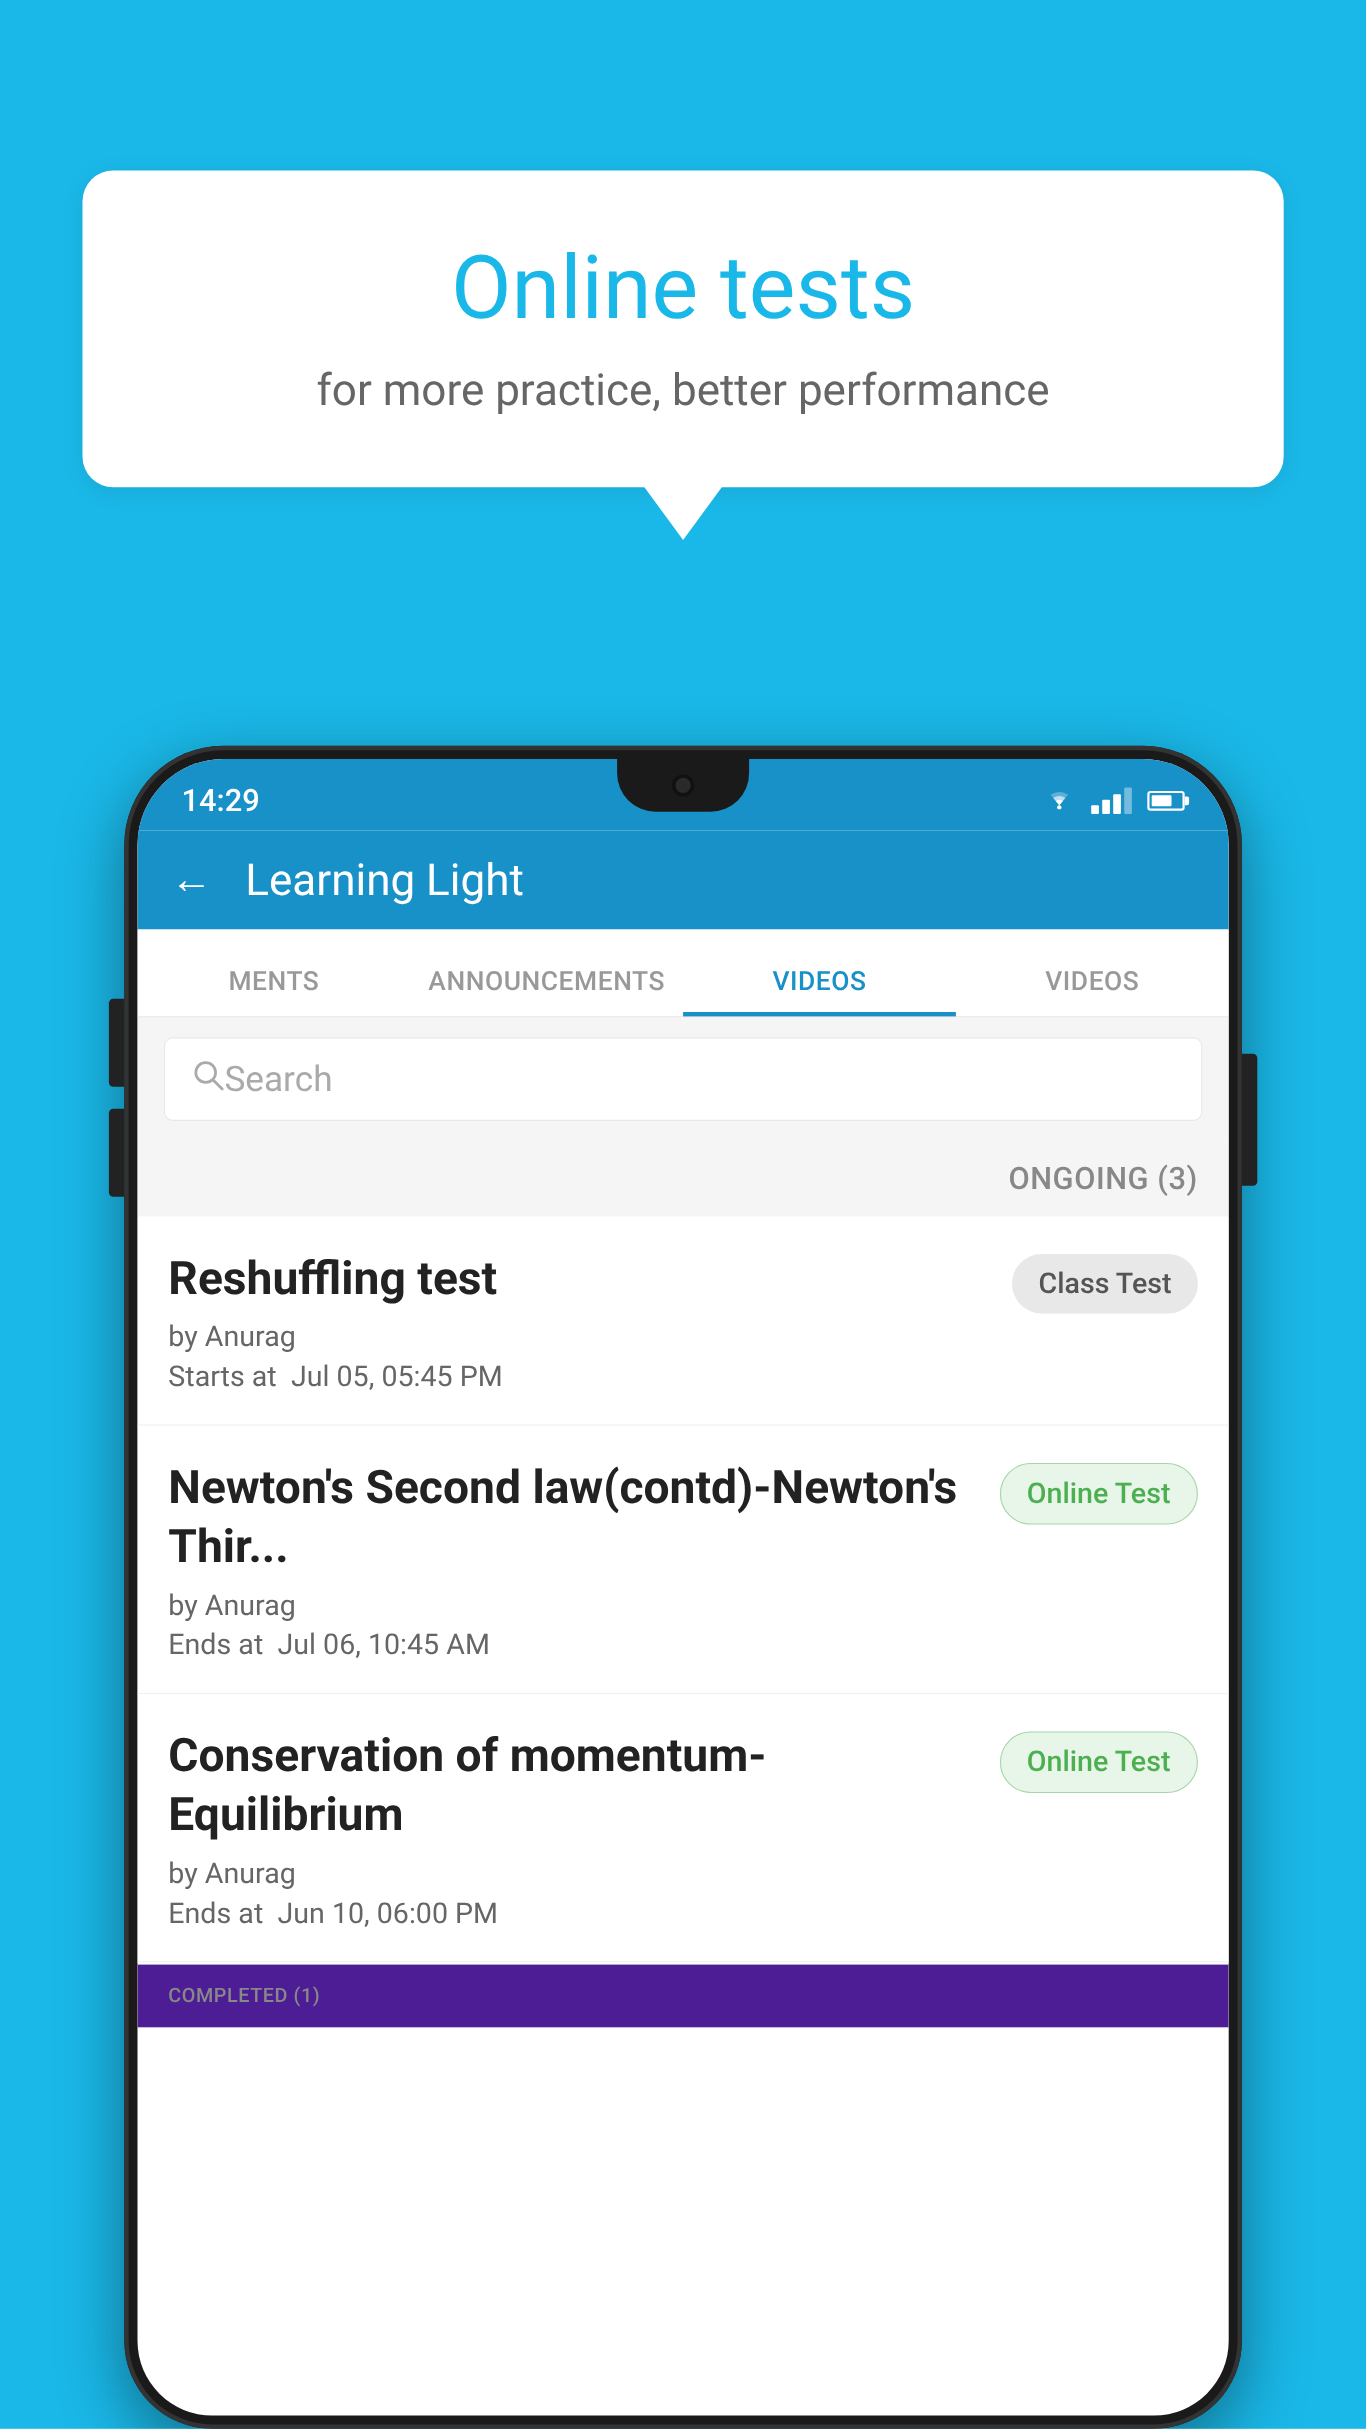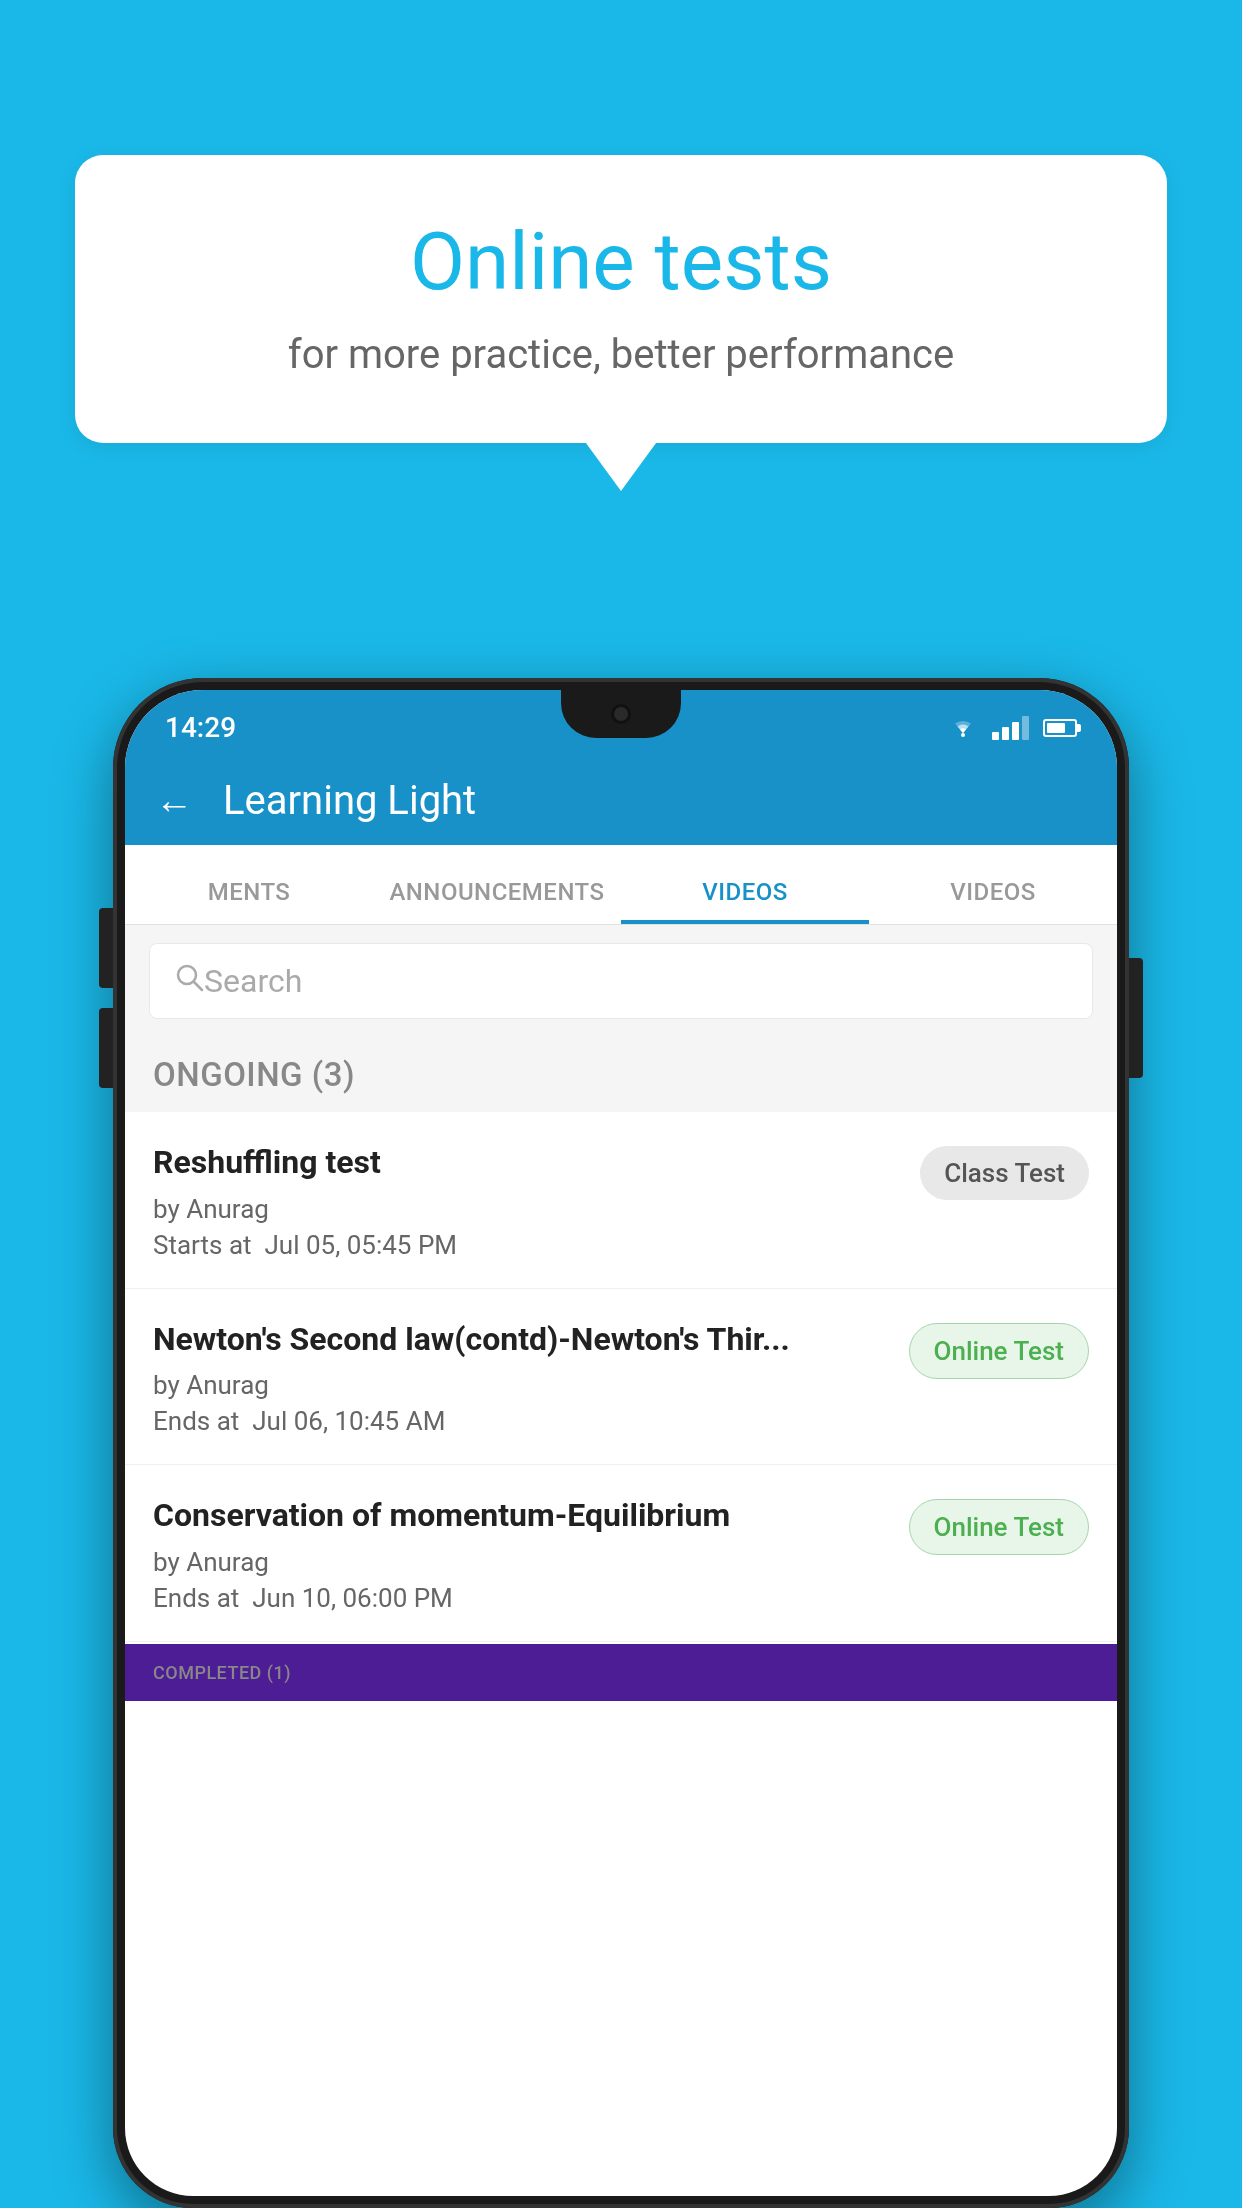--- a/index.html
+++ b/index.html
@@ -284,24 +284,25 @@
 
     .search-placeholder {
       color: #aaa;
       font-size: 32px;
     }
 
     
     .section-header {
       background: #f5f5f5;
       padding: 18px 28px;
-      font-size: 33px;
+      font-size: 28px;
       color: #888;
       font-weight: 500;
       letter-spacing: 0.5px;
+      text-align: right;
     }
 
     
     .test-list {
       background: white;
     }
 
     .test-item {
       padding: 30px 28px 28px;
       border-bottom: 1px solid #f0f0f0;
@@ -309,21 +310,21 @@
       justify-content: space-between;
       align-items: flex-start;
     }
 
     .test-info {
       flex: 1;
       padding-right: 20px;
     }
 
     .test-name {
-      font-size: 32px;
+      font-size: 42px;
       font-weight: 700;
       color: #222;
       margin-bottom: 10px;
       line-height: 1.3;
     }
 
     .test-author {
       font-size: 26px;
       color: #666;
       margin-bottom: 6px;

